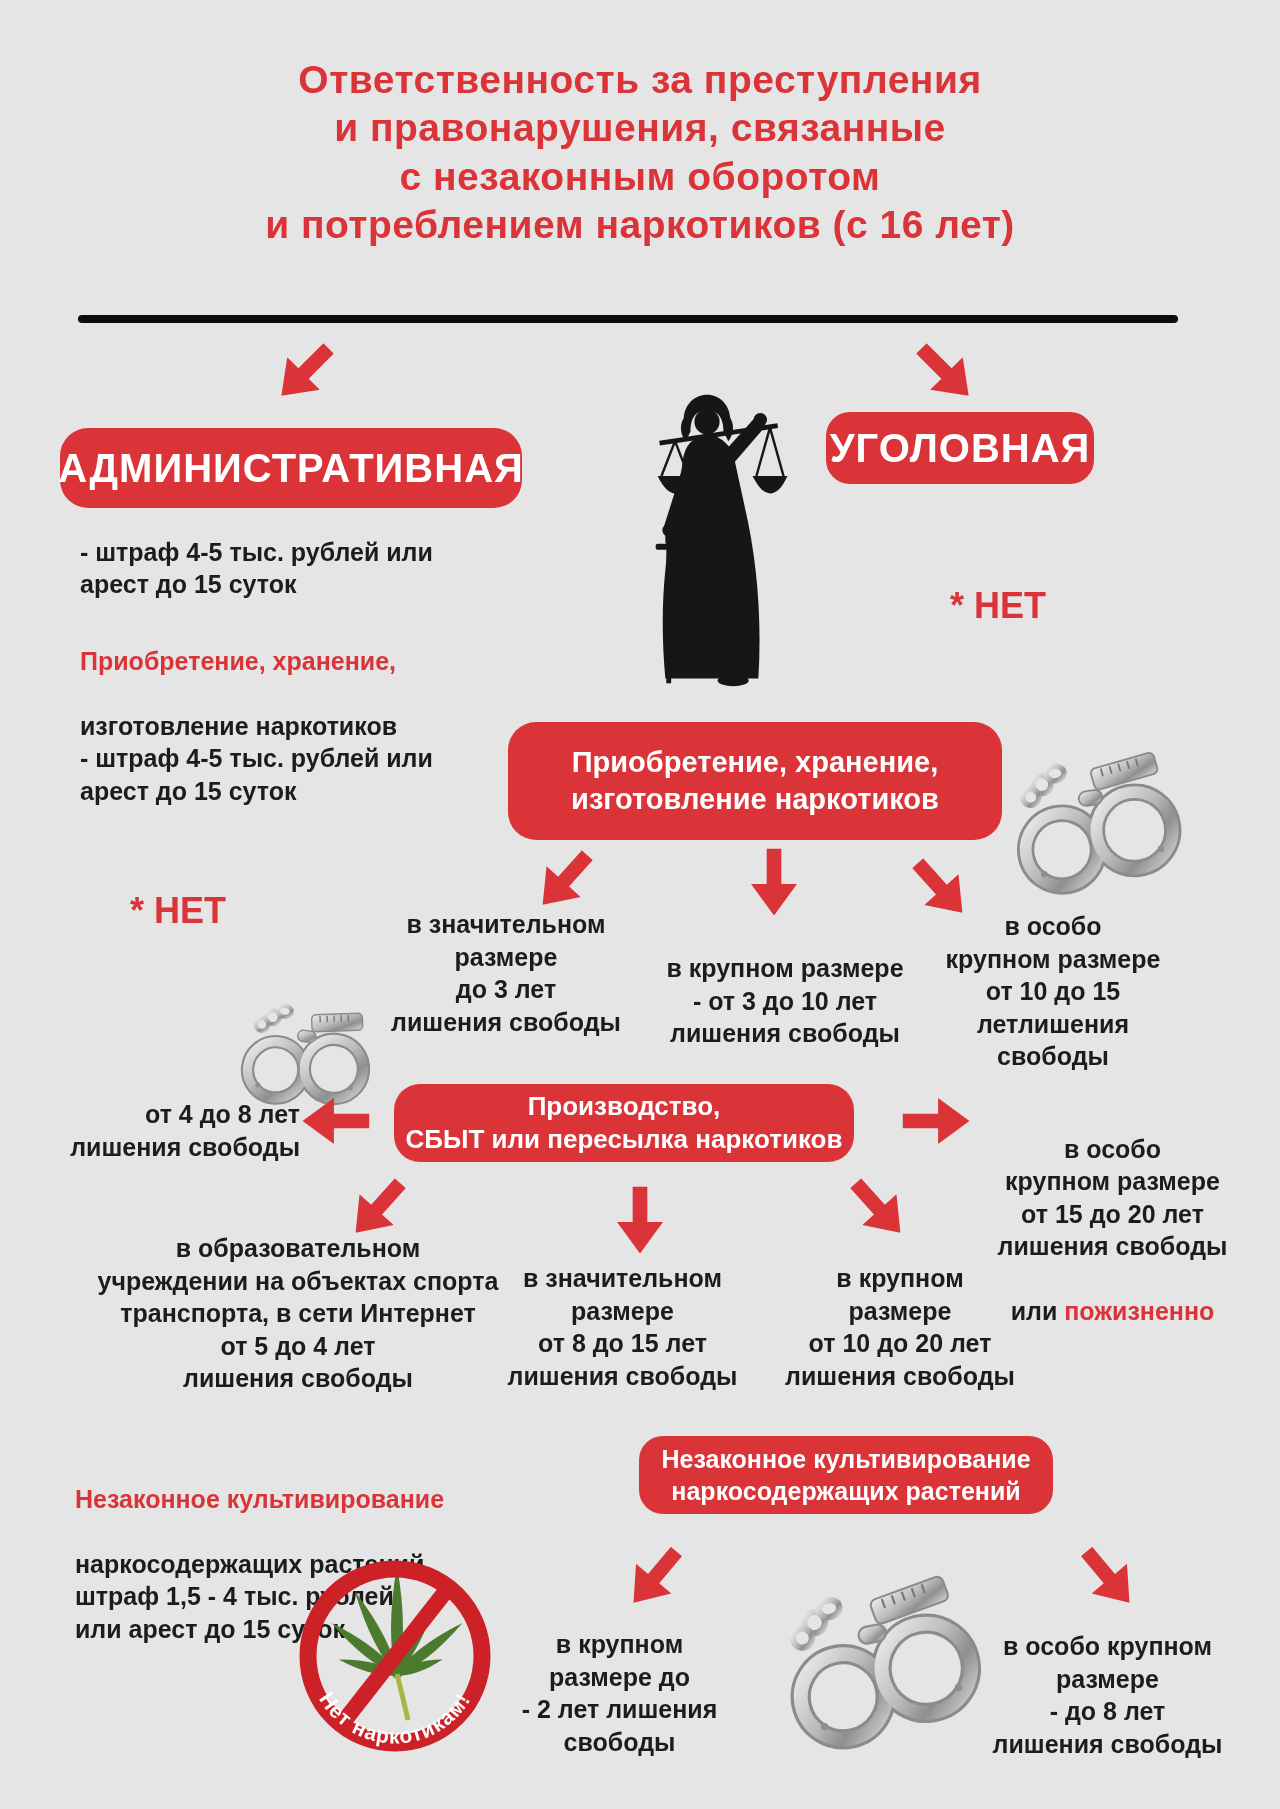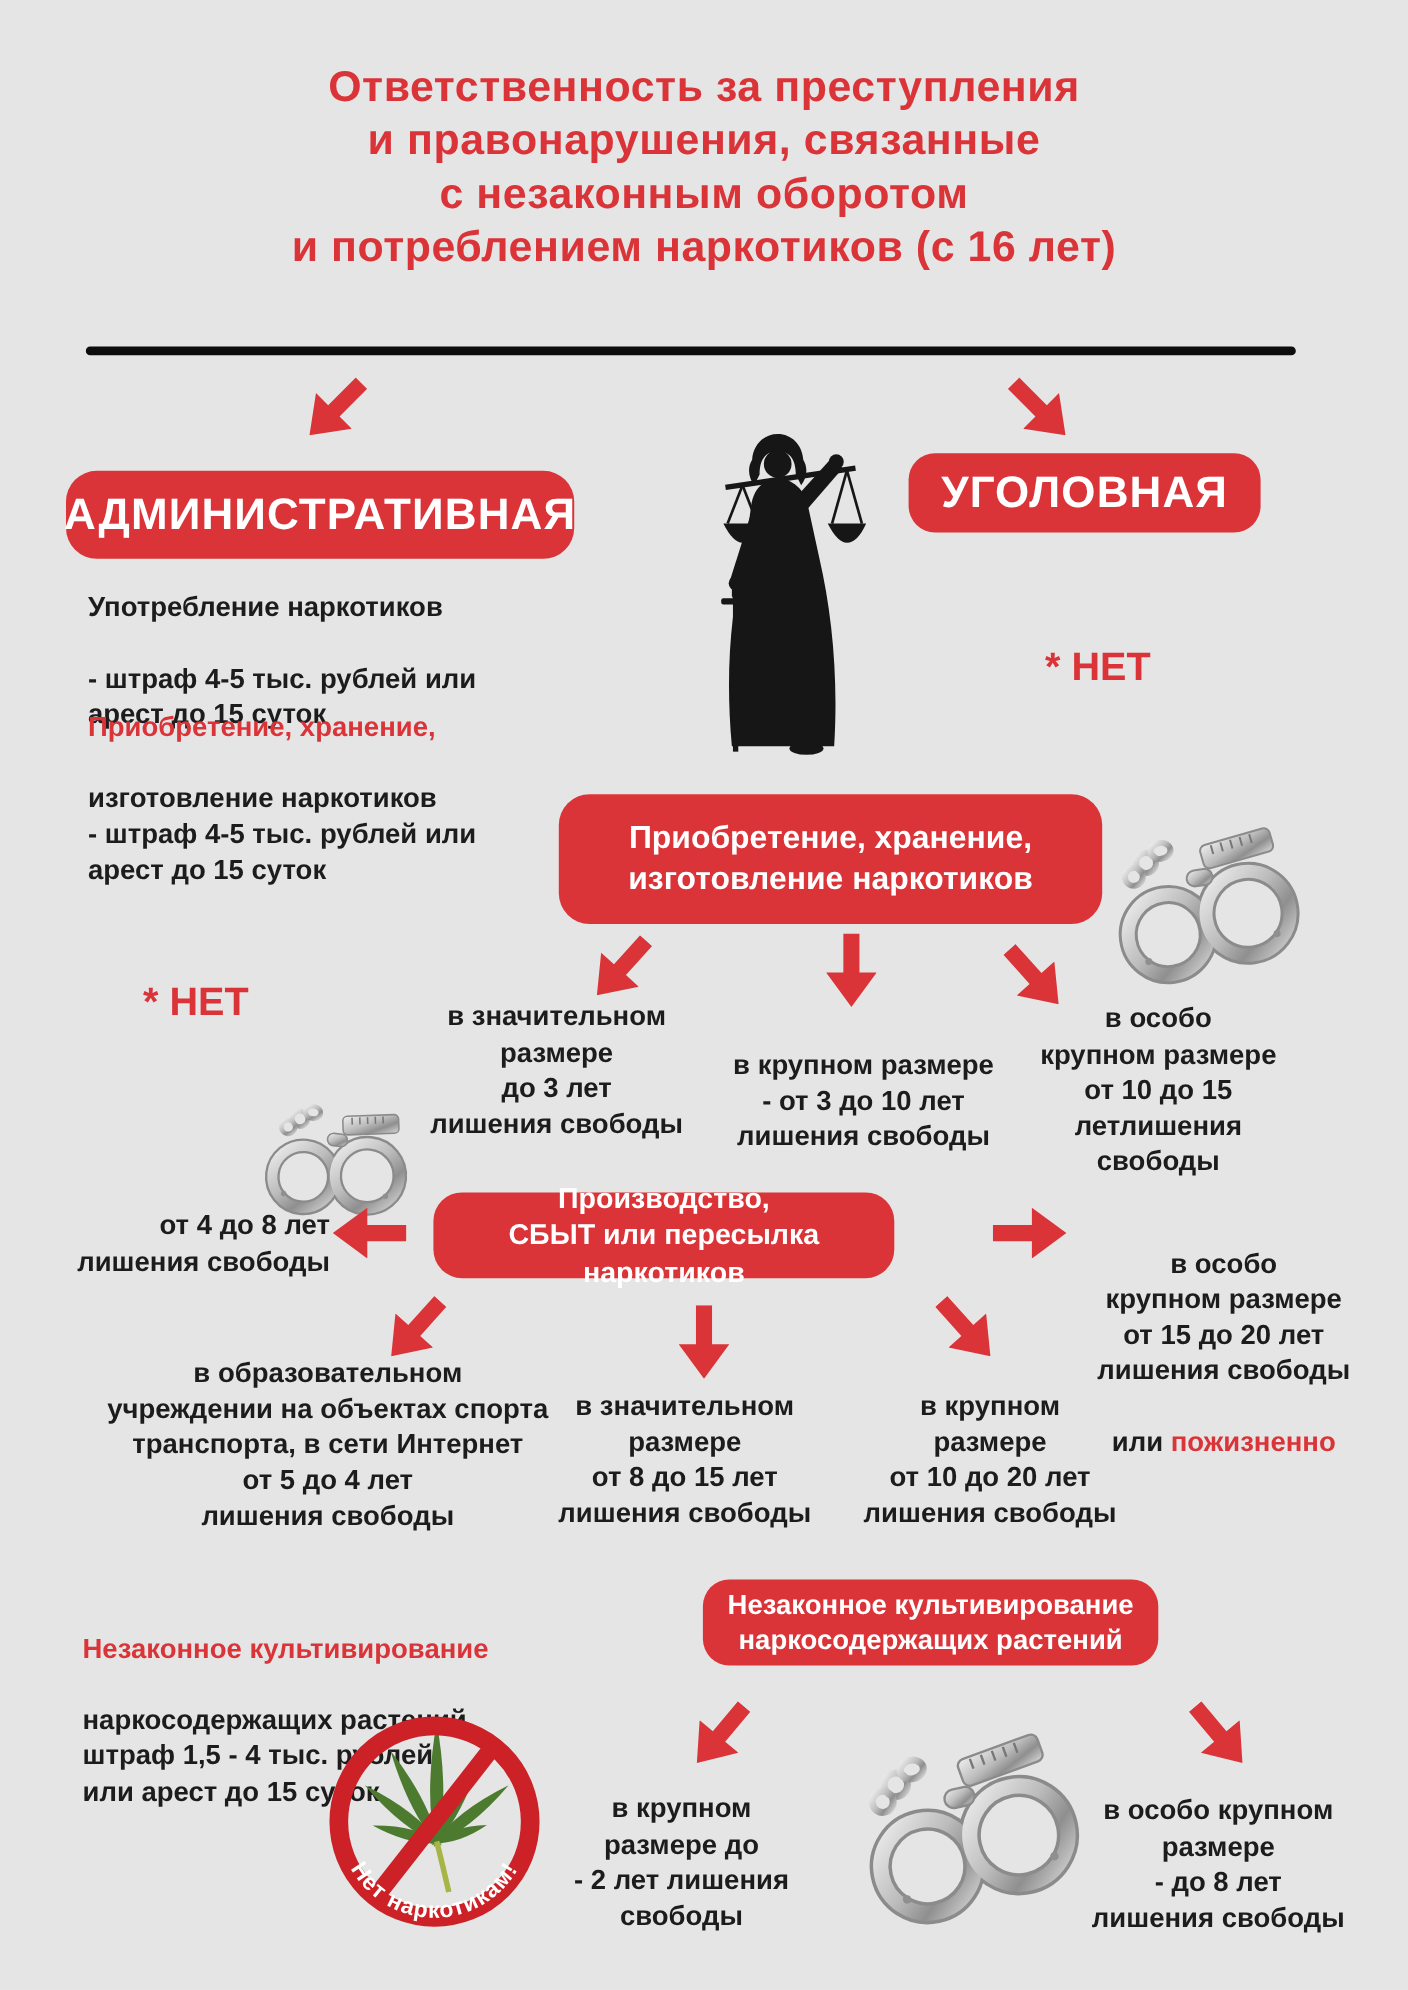--- a/index.html
+++ b/index.html
@@ -21,28 +21,28 @@
   .divider{
     position:absolute;left:78px;top:315px;width:1100px;height:8px;
     background:#0d0d0d;border-radius:4px;
   }
   .badge{
     position:absolute;background:var(--red);color:#fff;font-weight:bold;
     display:flex;align-items:center;justify-content:center;
     letter-spacing:1px;
   }
   .badge.admin{left:60px;top:428px;width:462px;height:80px;border-radius:28px;font-size:40px;}
-  .badge.crim{left:826px;top:412px;width:320px;height:72px;border-radius:24px;font-size:40px;}
+  .badge.crim{left:826px;top:412px;width:268px;height:72px;border-radius:24px;font-size:40px;}
   .box{
     position:absolute;background:var(--red);color:#fff;font-weight:bold;
     display:flex;align-items:center;justify-content:center;text-align:center;
     white-space:pre-line;line-height:1.28;
   }
   .box.acq{left:508px;top:722px;width:494px;height:118px;border-radius:28px;font-size:29px;}
-  .box.prod{left:394px;top:1084px;width:419px;height:78px;border-radius:26px;font-size:26px;}
+  .box.prod{left:394px;top:1084px;width:460px;height:78px;border-radius:26px;font-size:26px;}
   .box.cult{left:639px;top:1436px;width:414px;height:78px;border-radius:24px;font-size:25px;}
   .txt{
     position:absolute;color:var(--ink);font-weight:bold;font-size:25px;
     line-height:1.3;white-space:pre-line;text-align:center;
   }
   .txt.left{text-align:left;}
   .txt .red,.red{color:var(--red);}
   .txt .blk{display:block;}
   .note{
     position:absolute;color:var(--red);font-weight:bold;font-size:36px;white-space:nowrap;
@@ -143,21 +143,20 @@
         <path d="M44 96 L80 96 Q72 114 62 114 Q53 114 44 96 Z"></path>
         <path d="M142 96 L178 96 Q170 114 160 114 Q151 114 142 96 Z"></path>
         <rect x="53" y="160" width="5" height="150"></rect>
         <rect x="42" y="166" width="27" height="6" rx="2"></rect>
         <rect x="52" y="152" width="7" height="14" rx="2"></rect>
       </g>
     </svg>
   </div>
 
   <div class="txt left" style="left:80px;top:503px;width:420px;">
-    <span class="blk">Употребление наркотиков</span>
     <span class="blk">- штраф 4-5 тыс. рублей или
 арест до 15 суток</span>
   </div>
 
   <div class="txt left" style="left:80px;top:612px;width:420px;">
     <span class="blk red">Приобретение, хранение,</span>
     <span class="blk">изготовление наркотиков
 - штраф 4-5 тыс. рублей или
 арест до 15 суток</span>
   </div>

